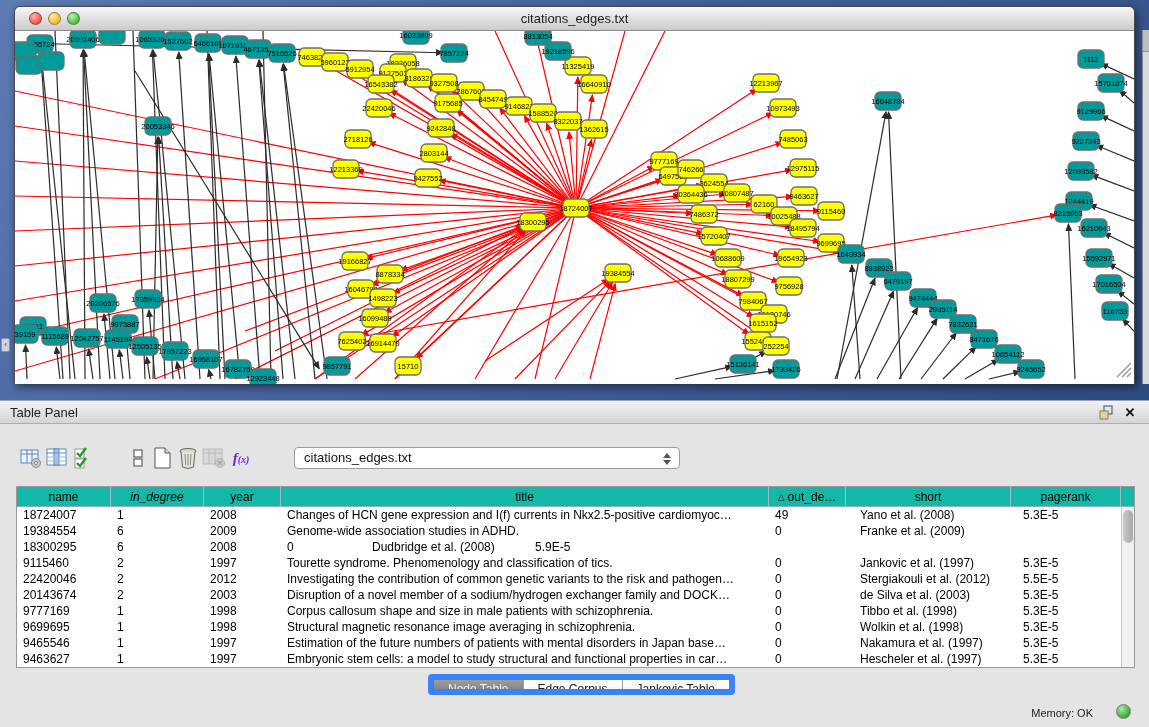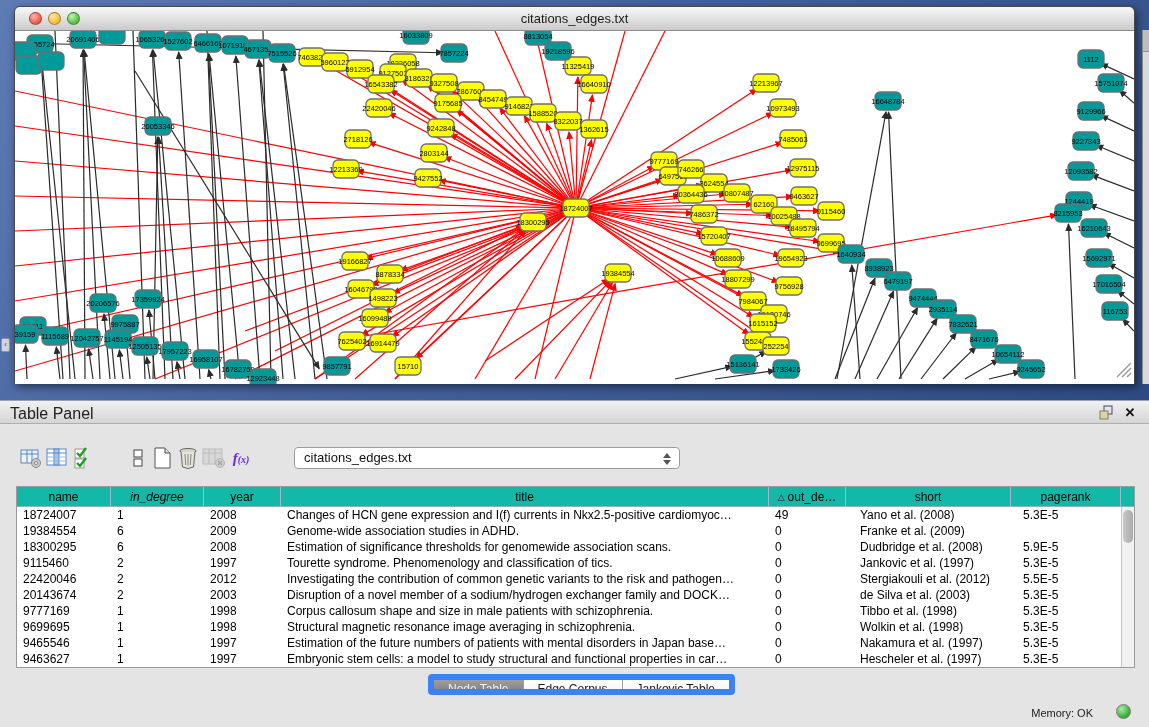--- a/index.html
+++ b/index.html
@@ -20,21 +20,21 @@
   .wtitle{text-align:center;line-height:23px;font-size:13px;color:#1d1d1d}
   .canvas{position:absolute;top:24px;left:0;width:1119px;height:353px;background:#fff;overflow:hidden}
   .sliver{position:absolute;left:1142px;top:30px;width:7px;height:354px;background:#d9d9d9;border-left:1px solid #8a8a8a}
   .sliver .cap{position:absolute;left:0;top:0;width:7px;height:22px;background:#bdbdbd;border-bottom:1px solid #909090}
   .edge-handle{position:absolute;left:1px;top:338px;width:9px;height:14px;background:#cfd4dd;
     border:1px solid #8b93a5;border-radius:2px;font-size:8px;line-height:12px;color:#4c566b;text-align:center}
 
   
   .panel-header{position:absolute;left:0;top:400px;width:1149px;height:24px;
     background:linear-gradient(#f1f1f1,#d5d5d5);border-top:1px solid #98a0b4;border-bottom:1px solid #adadad;}
-  .panel-title{position:absolute;left:10px;top:4px;font-size:16px;color:#222}
+  .panel-title{position:absolute;left:10px;top:4px;font-size:13px;color:#222}
   .panel-btn{position:absolute;top:4px;width:18px;height:16px;text-align:center;cursor:default}
   .panel-btn.float{right:34px}
   .panel-btn.close{right:10px;font-size:13px;font-weight:bold;color:#111;line-height:16px}
   .panel-body{position:absolute;left:0;top:425px;width:1149px;height:302px;background:#e4e4e4}
 
   .toolbar{position:absolute;left:0;top:20px;height:30px;width:100%}
   .tbtn{position:absolute;top:0;width:26px;height:26px;display:flex;align-items:center;justify-content:center}
   .fx{font-family:"Liberation Serif",serif;font-style:italic;font-size:15px;color:#6d28d9;font-weight:bold}
   .fx small{font-size:10px}
   .combo{position:absolute;left:294px;top:2px;width:386px;height:22px;background:#fff;
@@ -831,21 +831,20 @@
           <div class="c" style="width: 77px; padding-left: 6px;">2009</div>
           <div class="c" style="width: 488px; padding-left: 6px;">Genome-wide association studies in ADHD.</div>
           <div class="c" style="width: 77px; padding-left: 6px;">0</div>
           <div class="c" style="width: 165px; padding-left: 14px;">Franke et al. (2009)</div>
           <div class="c" style="width: 110px; padding-left: 12px; margin-top: 40px;">5.6E-5</div>
         </div>
         <div class="grow">
           <div class="c" style="width: 94px; padding-left: 6px;">18300295</div>
           <div class="c" style="width: 93px; padding-left: 6px;">6</div>
           <div class="c" style="width: 77px; padding-left: 6px;">2008</div>
-          <div class="c" style="width: 488px; padding-left: 6px;">Estimation of significance thresholds for genomewide association scans.</div>
           <div class="c" style="width: 77px; padding-left: 6px;">0</div>
           <div class="c" style="width: 165px; padding-left: 14px;">Dudbridge et al. (2008)</div>
           <div class="c" style="width: 110px; padding-left: 12px;">5.9E-5</div>
         </div>
         <div class="grow">
           <div class="c" style="width: 94px; padding-left: 6px;">9115460</div>
           <div class="c" style="width: 93px; padding-left: 6px;">2</div>
           <div class="c" style="width: 77px; padding-left: 6px;">1997</div>
           <div class="c" style="width: 488px; padding-left: 6px;">Tourette syndrome. Phenomenology and classification of tics.</div>
           <div class="c" style="width: 77px; padding-left: 6px;">0</div>

